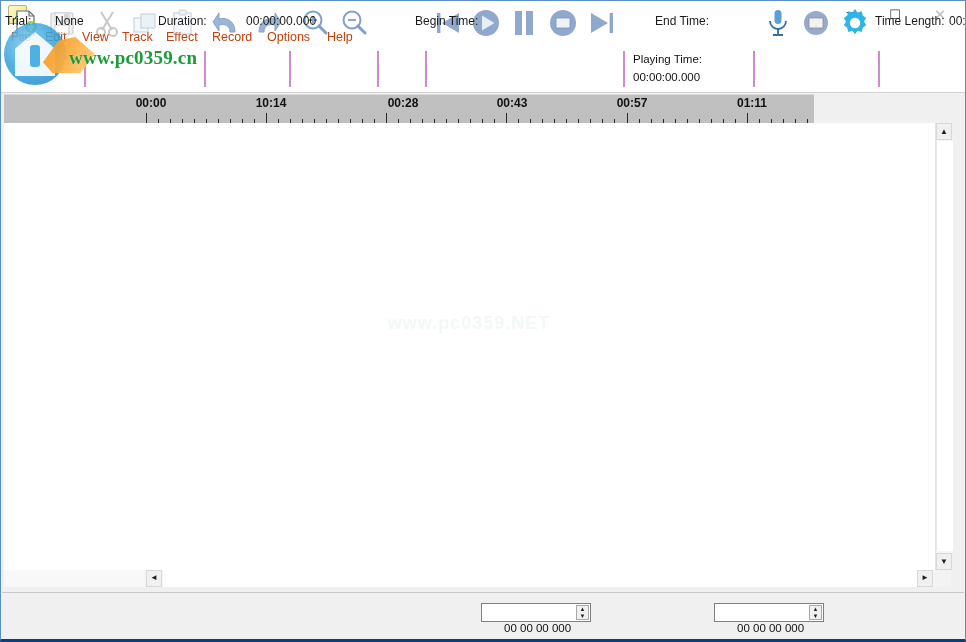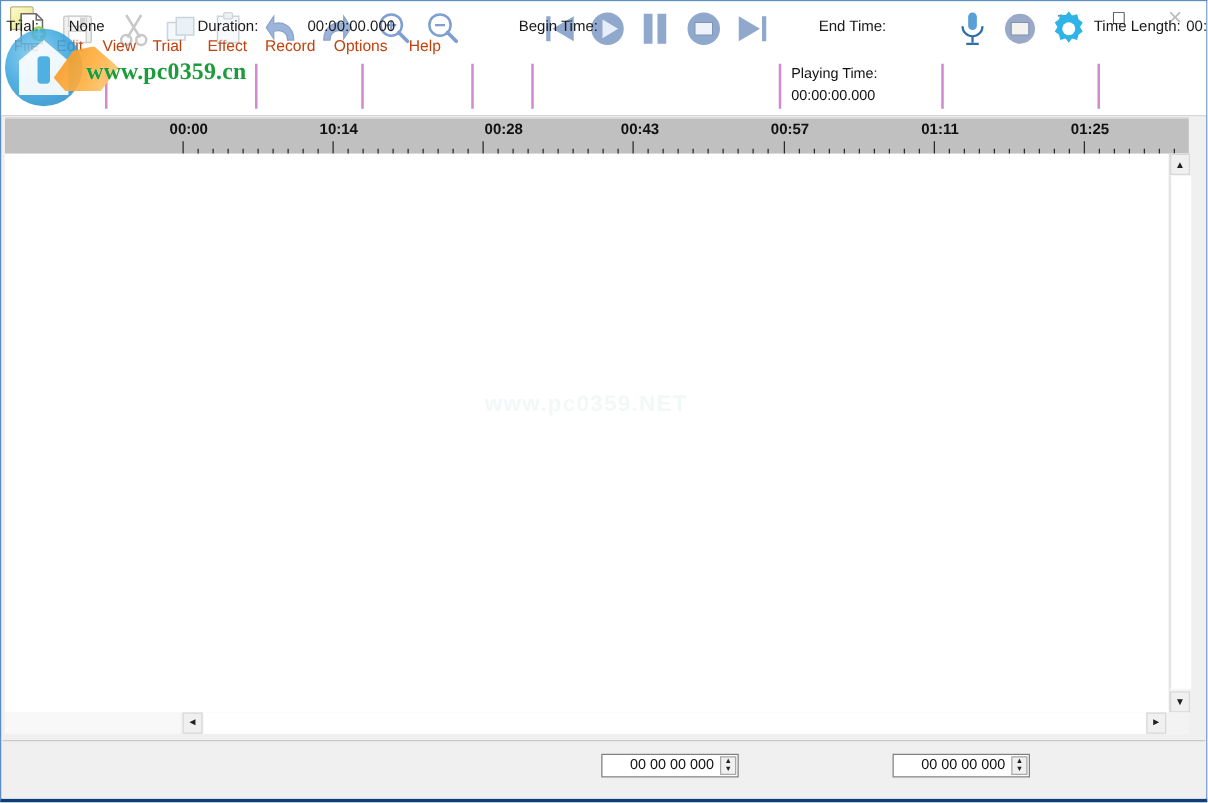--- a/index.html
+++ b/index.html
@@ -79,21 +79,21 @@
 
   .playtime{
     position:absolute;left:632px;top:50px;width:105px;height:38px;
     font-size:11.5px;color:#111;line-height:1.55;
   }
   .playtime .pt-label{display:block;}
   .playtime .pt-val{display:block;font-family:"Liberation Sans",sans-serif;}
 
   
   .ruler{
-    position:absolute;left:3px;top:93px;width:947px;height:29px;
+    position:absolute;left:3px;top:93px;width:810px;height:29px;
     background:#c0c0c0;border-top:1px solid #dcdcdc;
     overflow:hidden;
   }
   .ruler-label{
     position:absolute;top:1px;
     font-family:"Liberation Sans",sans-serif;
     font-size:12px;font-weight:bold;color:#111;
     transform:translateX(-50%);
     white-space:nowrap;
   }
@@ -162,21 +162,21 @@
     background:#f0f0f0;border-top:1px solid #c9c9c9;
   }
   .sb-txt{
     position:absolute;top:13px;font-size:12px;color:#1a1a1a;white-space:nowrap;
   }
   .spinbox{
     position:absolute;top:602px;height:19px;
     background:#ffffff;border:1px solid #7f7f7f;box-sizing:border-box;
   }
   .spinbox .sv{
-    position:absolute;left:4px;top:2px;font-size:11.5px;color:#111;
+    position:absolute;left:4px;top:18px;font-size:11.5px;color:#111;
     white-space:nowrap;
     padding-left:18px;
   }
   .spinbox .spin{
     position:absolute;right:1px;top:1px;width:13px;height:15px;
     background:#f0f0f0;border:1px solid #a8a8a8;box-sizing:border-box;
   }
   .spinbox .spin i{
     position:absolute;left:0;width:11px;height:7px;display:block;
     font-style:normal;font-size:6px;line-height:7px;text-align:center;color:#222;
@@ -236,21 +236,21 @@
     </div>
     <div class="winbtn" id="btn-close">
       <span>✕</span>
     </div>
   </div>
 
   <div class="menubar">
     <div class="menu-item" style="left:4px">File</div>
     <div class="menu-item" style="left:38px">Edit</div>
     <div class="menu-item" style="left:75px">View</div>
-    <div class="menu-item" style="left:115px">Trial</div>
+    <div class="menu-item" style="left:115px">Track</div>
     <div class="menu-item" style="left:159px">Effect</div>
     <div class="menu-item" style="left:205px">Record</div>
     <div class="menu-item" style="left:260px">Options</div>
     <div class="menu-item" style="left:320px">Help</div>
   </div>
 
   <div class="toolbar"></div>
 
   <div class="tbtn" style="left:7px">
     <svg class="tb-icon" viewBox="0 0 34 34">

